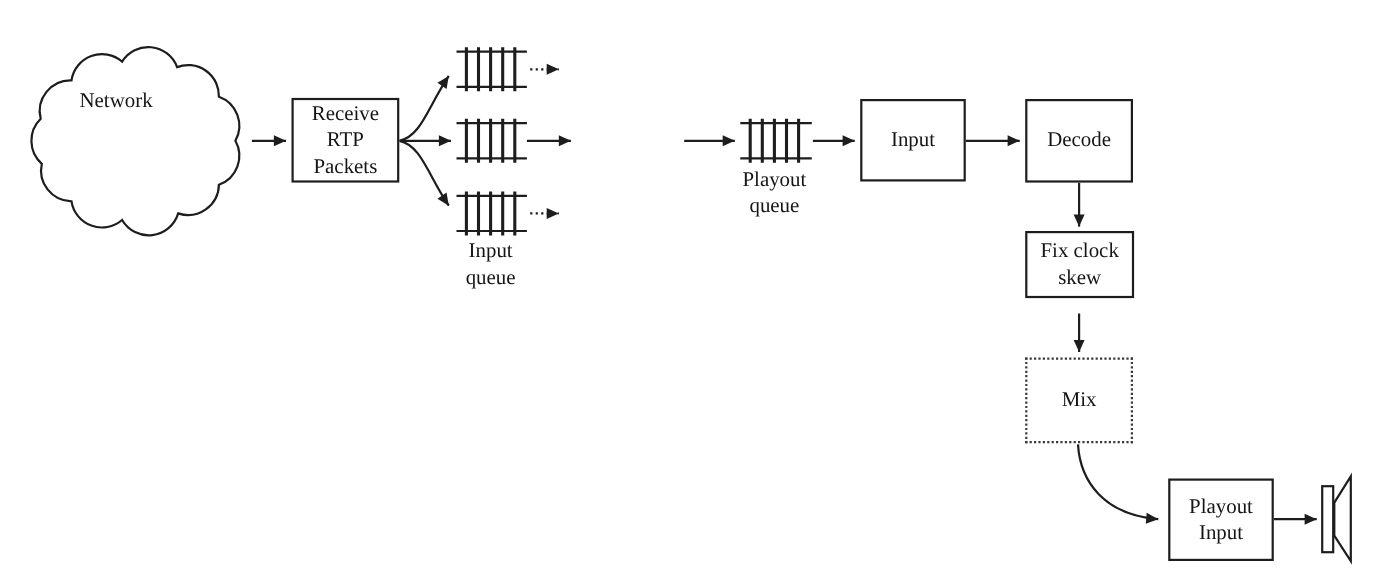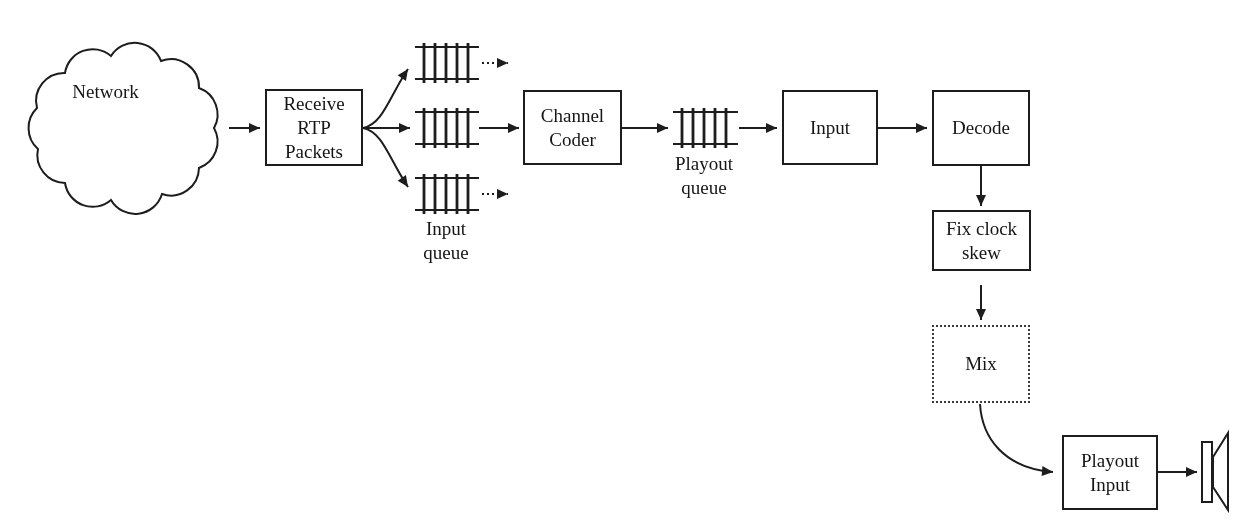--- a/index.html
+++ b/index.html
@@ -124,24 +124,20 @@
     <div>Playout</div>
     <div>queue</div>
   </div>
 
   <div class="box" style="left:265px; top:89px; width:98px; height:77px;">
     <div>Receive</div>
     <div>RTP</div>
     <div>Packets</div>
   </div>
 
-  <div class="box" style="left:523px; top:90px; width:99px; height:75px;">
-    <div>Channel</div>
-    <div>Coder</div>
-  </div>
 
   <div class="box" style="left:782px; top:90px; width:96px; height:75px;">
     <div>Input</div>
   </div>
 
   <div class="box" style="left:932px; top:90px; width:98px; height:76px;">
     <div>Decode</div>
   </div>
 
   <div class="box" style="left:932px; top:210px; width:99px; height:61px;">

